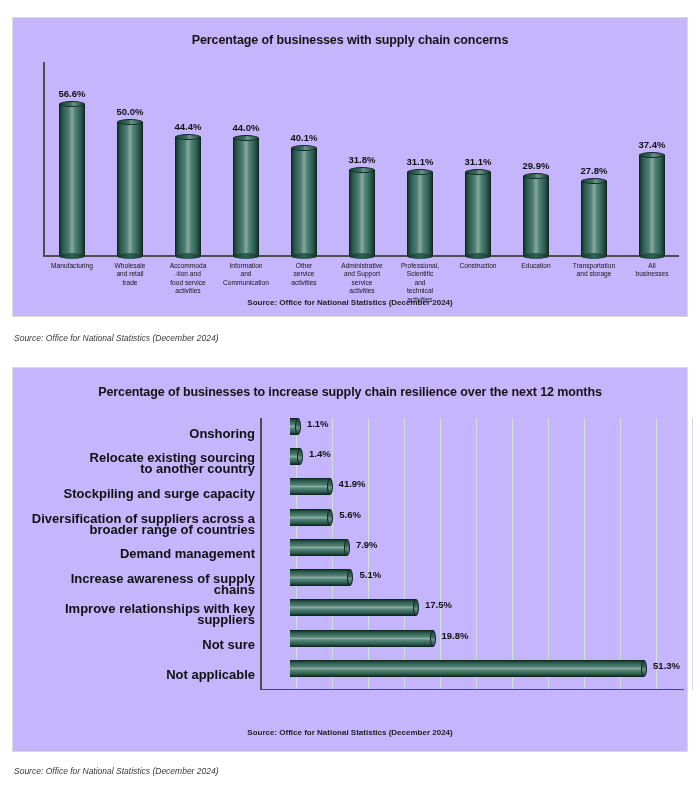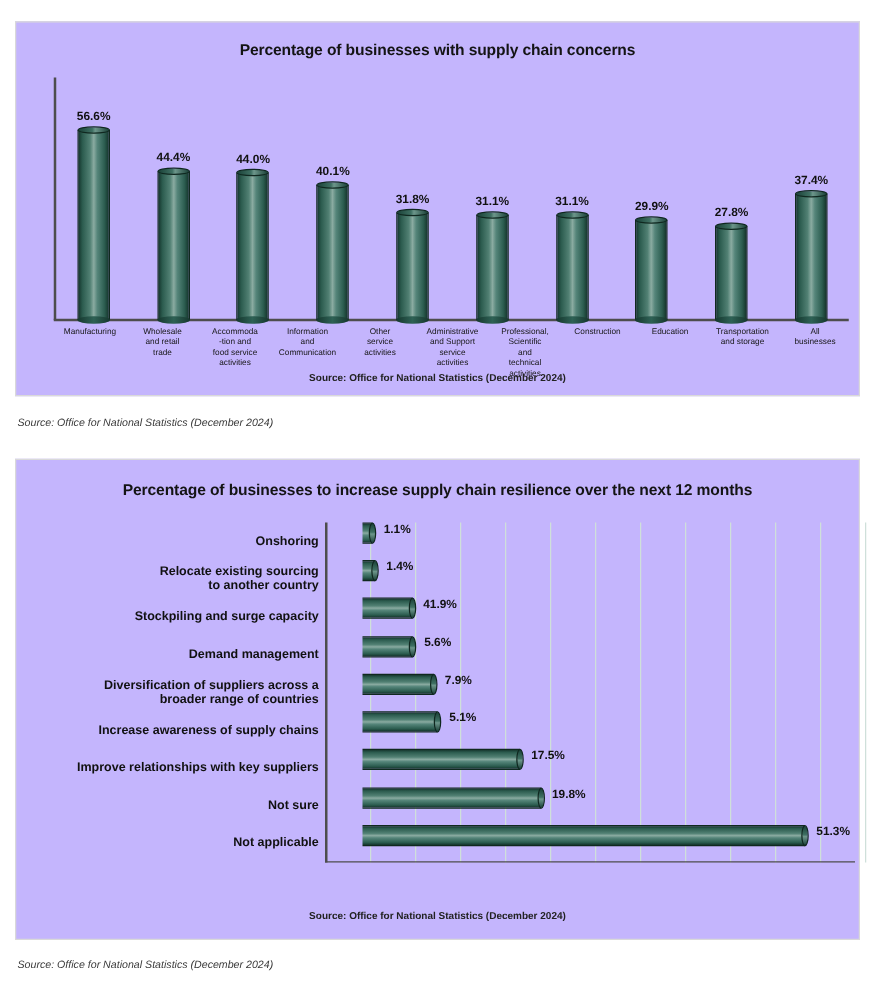--- a/index.html
+++ b/index.html
@@ -206,21 +206,21 @@
     left:0;top:0;
     width:226px;height:272px;
     display:flex;flex-direction:column;
   }
   .h-lab{
     flex:1 1 0;
     display:flex;
     align-items:center;
     justify-content:flex-end;
     text-align:right;
-    font-size:10px;
+    font-size:13px;
     line-height:11px;
     font-weight:bold;
     color:#111;
   }
 </style>
 </head>
 <body>
 
 <div class="page">
 
@@ -228,20 +228,24 @@
 
     <div class="chart-title">Percentage of businesses with supply chain concerns</div>
 
     <div class="vchart">
       <div class="v-axis-y"></div>
       <div class="v-axis-x"></div>
       <div class="v-cols" id="v-cols">
           <div class="v-col">
             <div class="v-val">56.6%</div>
             <div class="v-bar" style="height: 152.254px;"></div>
+          </div>
+          <div class="v-col">
+            <div class="v-val">50.0%</div>
+            <div class="v-bar" style="height: 134.5px;"></div>
           </div>
           <div class="v-col">
             <div class="v-val">44.4%</div>
             <div class="v-bar" style="height: 119.436px;"></div>
           </div>
           <div class="v-col">
             <div class="v-val">44.0%</div>
             <div class="v-bar" style="height: 118.36px;"></div>
           </div>
           <div class="v-col">
@@ -302,24 +306,24 @@
           <div class="h-lab">
             <div><span>Onshoring</span></div>
           </div>
           <div class="h-lab">
             <div><span>Relocate existing sourcing</span><br><span>to another country</span></div>
           </div>
           <div class="h-lab">
             <div><span>Stockpiling and surge capacity</span></div>
           </div>
           <div class="h-lab">
+            <div><span>Diversification of suppliers across a</span><br><span>broader range of countries</span></div>
+          </div>
+          <div class="h-lab">
             <div><span>Demand management</span></div>
-          </div>
-          <div class="h-lab">
-            <div><span>Diversification of suppliers across a</span><br><span>broader range of countries</span></div>
           </div>
           <div class="h-lab">
             <div><span>Increase awareness of supply chains</span></div>
           </div>
           <div class="h-lab">
             <div><span>Improve relationships with key suppliers</span></div>
           </div>
           <div class="h-lab">
             <div><span>Not sure</span></div>
           </div>

